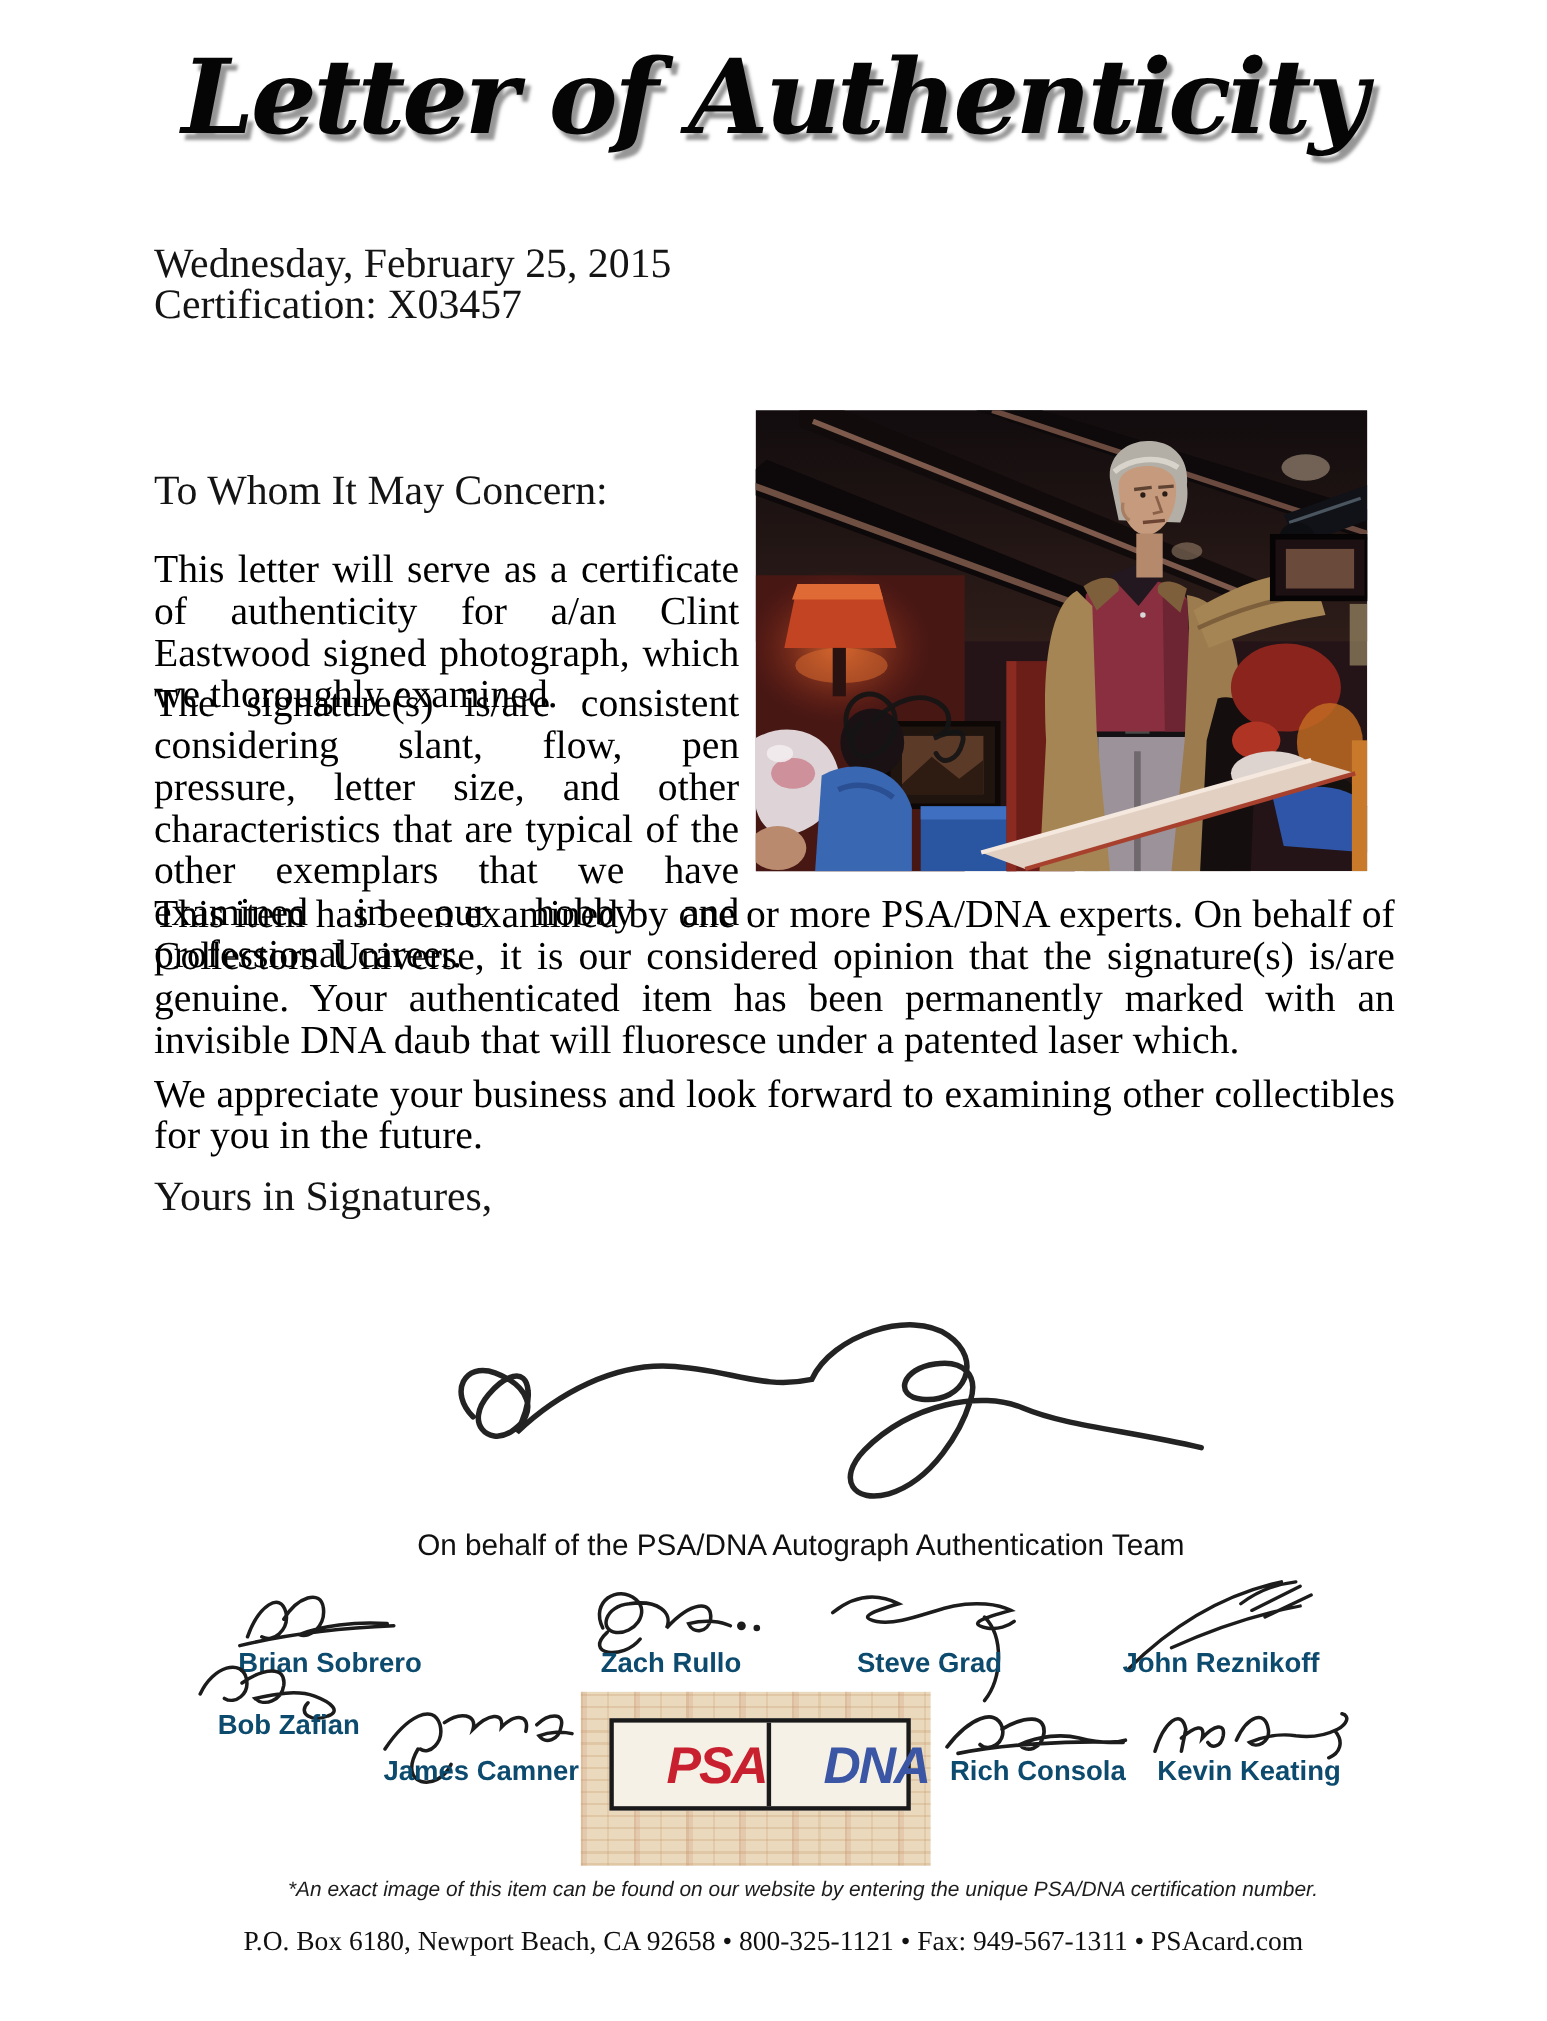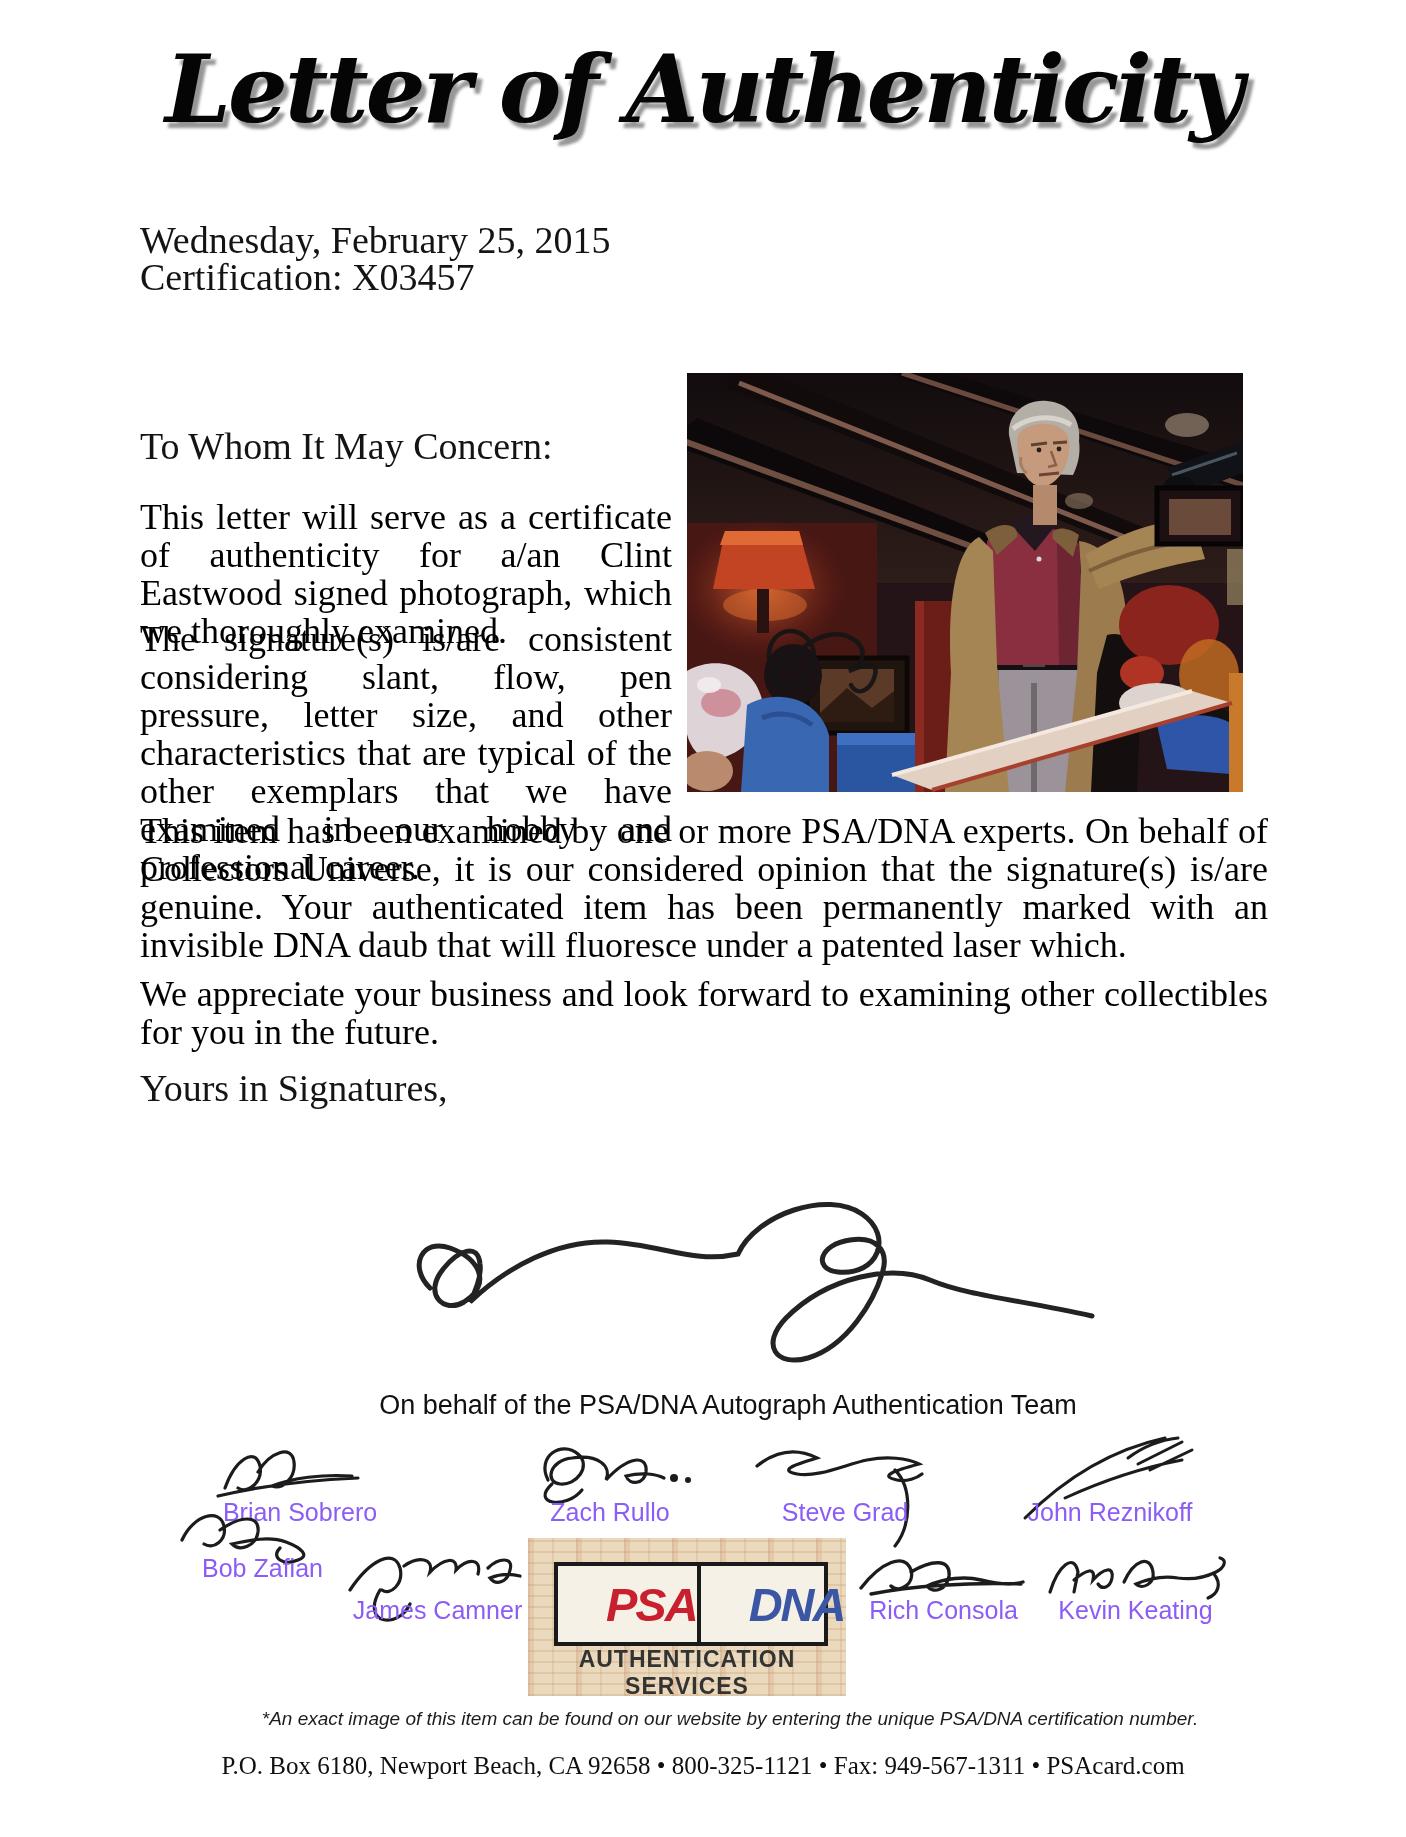--- a/index.html
+++ b/index.html
@@ -23,21 +23,21 @@
   #photo{left:687px;top:373px;width:556px;height:419px;}
   #para3{left:140px;top:812px;width:1128px;}
   #para4{left:140px;top:975px;width:1128px;}
   #closing{left:140px;top:1070px;}
 
   #main-signature{left:400px;top:1180px;}
   #team-line{left:140px;top:1390px;width:1176px;text-align:center;
              font-family:"Liberation Sans", sans-serif;font-size:27px;color:#101010;}
 
   .signer{position:absolute;width:230px;text-align:center;}
-  .signer .name{font-family:"Liberation Sans", sans-serif;font-size:25px;color:#8b5cf6;margin-top:-4px;}
+  .signer .name{font-family:"Liberation Sans", sans-serif;font-size:25px;color:#0c4a6e;margin-top:-4px;font-weight:bold;}
   .sig-svg{display:block;margin:0 auto;overflow:visible;}
 
   #signer-brian{left:185px;top:1430px;}
   #signer-zach{left:495px;top:1430px;}
   #signer-steve{left:730px;top:1430px;}
   #signer-john{left:995px;top:1430px;}
   #signer-bob{left:155px;top:1496px;width:215px;}
   #signer-james{left:330px;top:1532px;width:215px;}
   #signer-rich{left:836px;top:1538px;width:215px;}
   #signer-kevin{left:1028px;top:1534px;width:215px;}
@@ -255,19 +255,18 @@
       <path d="M14,58 C22,32 38,18 42,38 L38,58 M38,46 C50,36 60,32 57,46 C68,34 78,32 76,44 C74,54 66,56 62,50 M88,48 C98,26 114,20 117,38 C119,50 106,56 100,50 C114,44 130,42 142,44 C156,46 168,44 180,38 C188,34 192,26 184,24 M178,40 C186,50 182,60 172,64" fill="none" stroke="#1c1c1c" stroke-width="3.2" stroke-linecap="round"></path>
     </svg>
     <div class="name">Kevin Keating</div>
   </div>
 
   <div id="logo-panel" class="abs">
     <div id="logo-box">
       <div class="logo-half" id="logo-psa">PSA</div>
       <div class="logo-half" id="logo-dna">DNA</div>
     </div>
-    <div id="logo-sub">AUTHENTICATION SERVICES</div>
   </div>
 
   <div id="footnote" class="abs">*An exact image of this item can be found on our website by entering the unique PSA/DNA certification number.</div>
   <div id="footer" class="abs serif">P.O. Box 6180, Newport Beach, CA 92658 • 800-325-1121 • Fax: 949-567-1311 • PSAcard.com</div>
 
 </div>
 
 </body></html>

